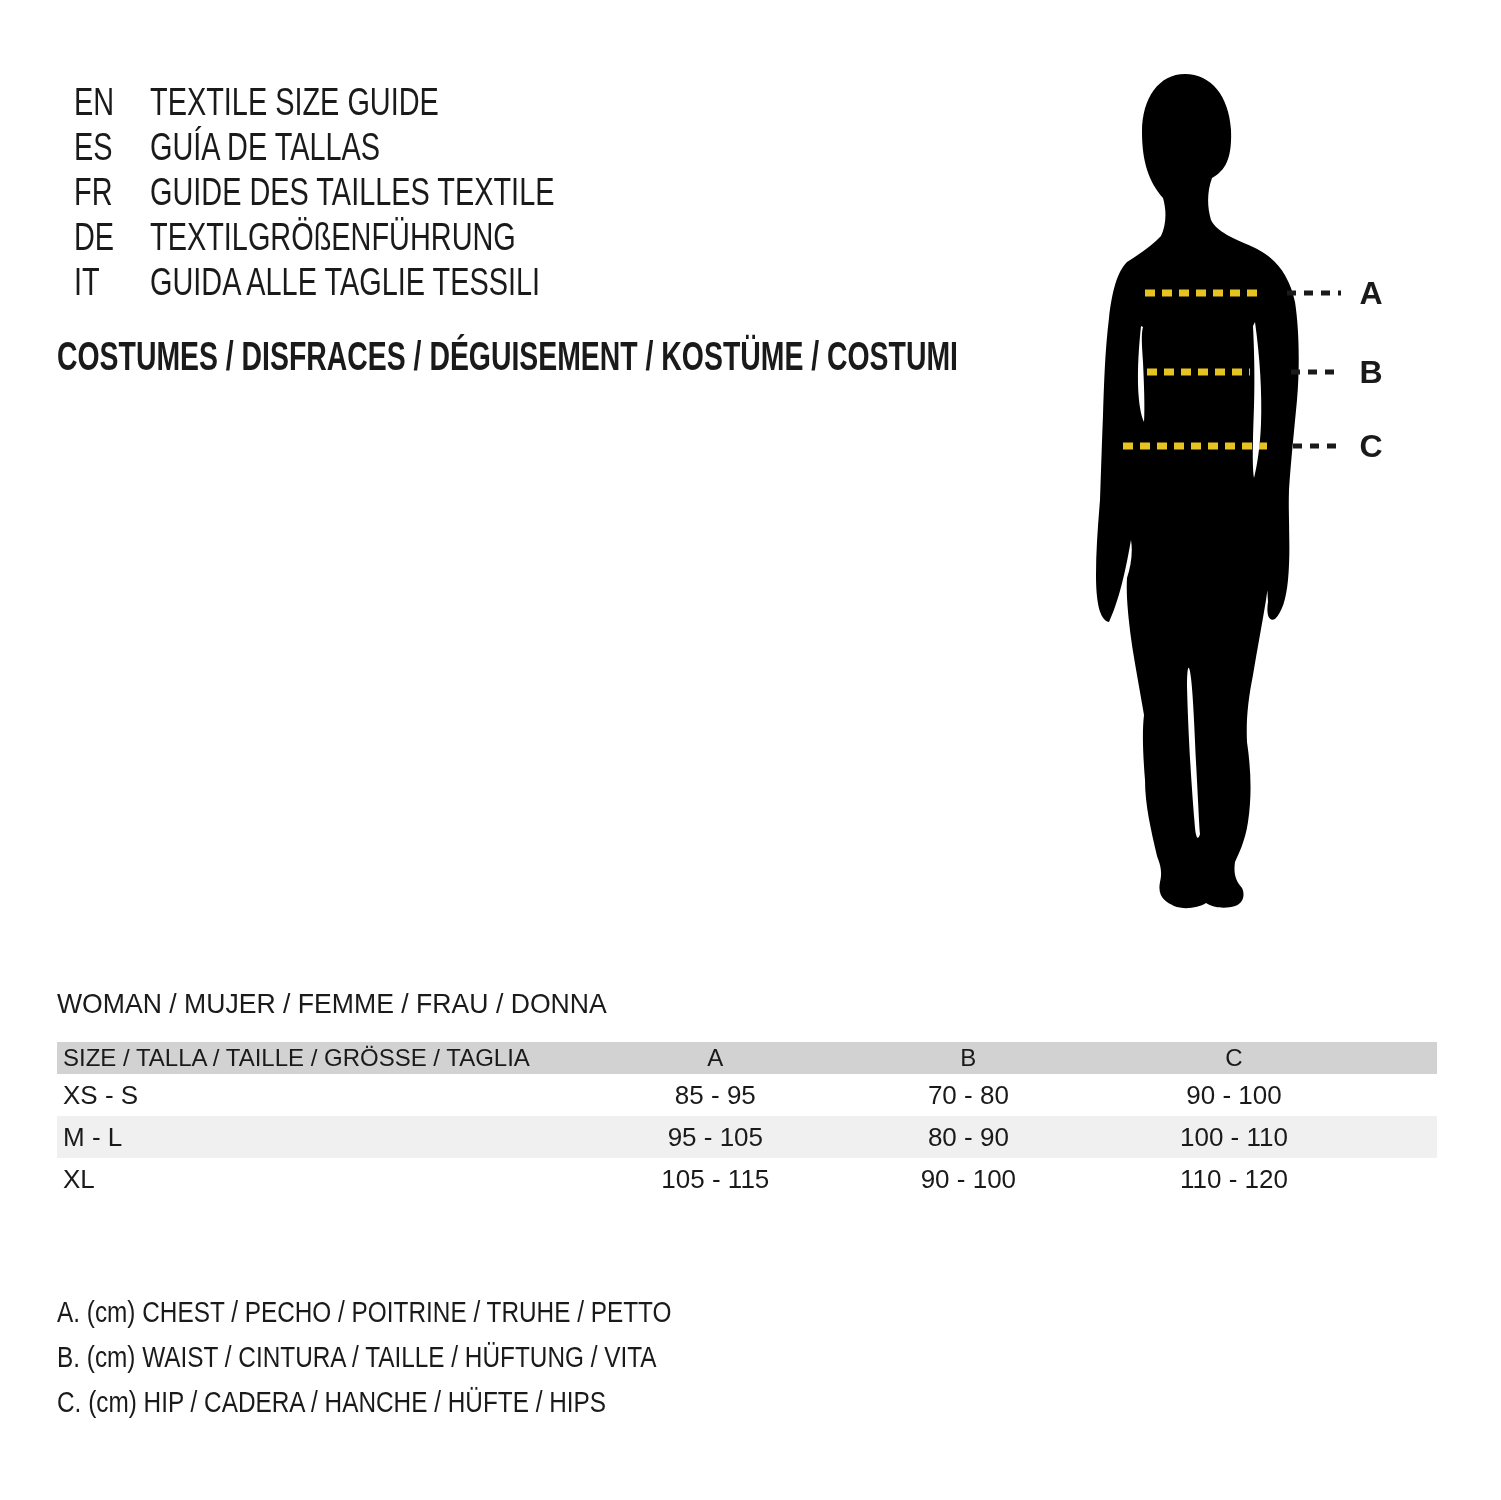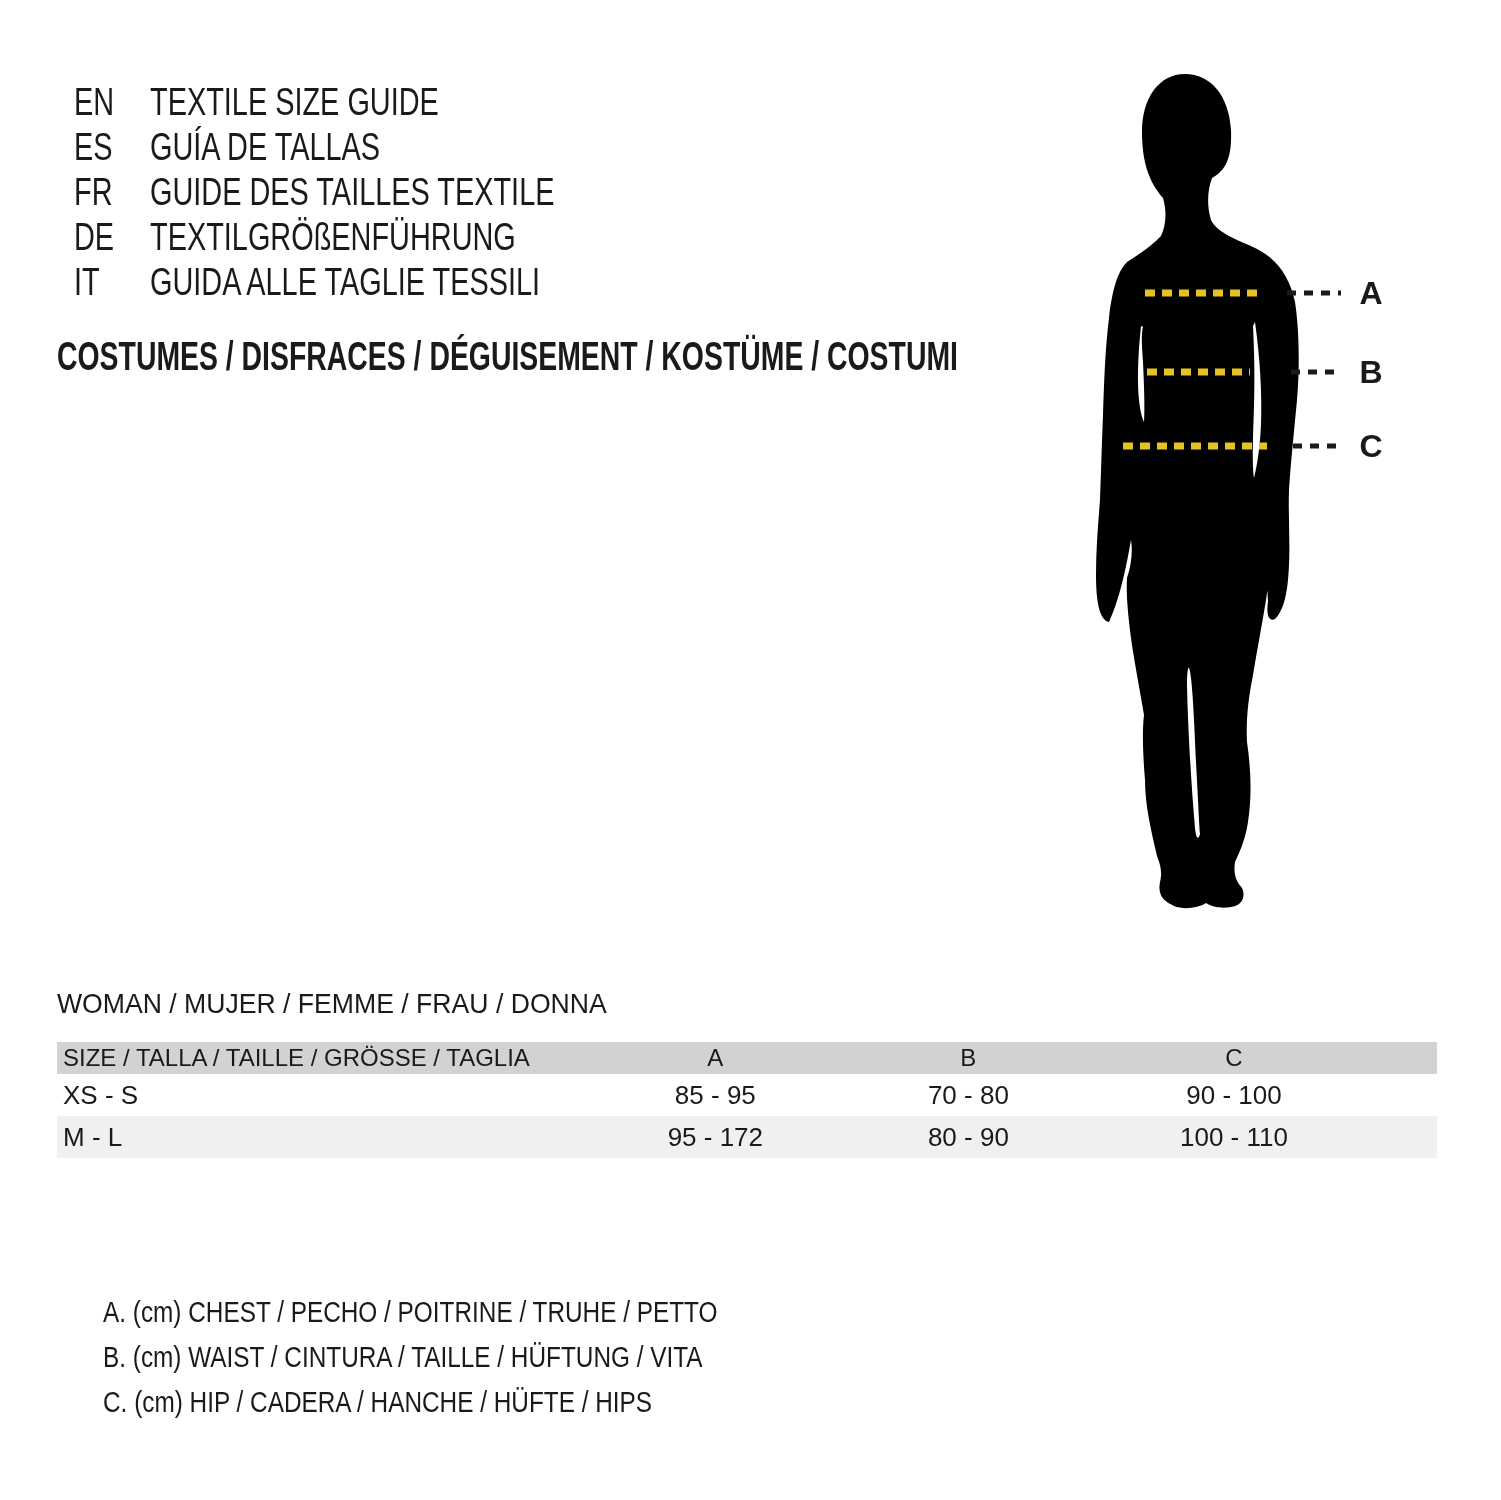--- a/index.html
+++ b/index.html
@@ -45,21 +45,21 @@
   .size-table thead th {
     height:32px; font-size:24px; text-align:center;margin-top:43px;
   }
   .size-table td { height:42px; text-align:center; }
   .size-table .col-size { width:38%; text-align:left; padding-left:6px; }
   .size-table .col-a { width:22%; }
   .size-table .col-b { width:16%; }
   .size-table .col-c { width:24%; padding-right:44px; }
 
   
-  .legend { position:absolute; left:57px; top:1290px;margin-left:46px; }
+  .legend { position:absolute; left:57px; top:1290px; }
   .legend-item {
     font-size:29px; line-height:45px; white-space:nowrap;
     transform:scaleX(0.84); transform-origin:0 0;
   }
 </style>
 </head>
 <body>
 
 <div class="page">
 
@@ -181,23 +181,29 @@
     </thead>
     <tbody>
       <tr>
         <td class="col-size">XS - S</td>
         <td class="col-a">85 - 95</td>
         <td class="col-b">70 - 80</td>
         <td class="col-c">90 - 100</td>
       </tr>
       <tr style="background:#F0F0F0;margin-top:27px;">
         <td class="col-size">M - L</td>
-        <td class="col-a">95 - 172</td>
+        <td class="col-a">95 - 105</td>
         <td class="col-b">80 - 90</td>
         <td class="col-c">100 - 110</td>
+      </tr>
+      <tr>
+        <td class="col-size">XL</td>
+        <td class="col-a">105 - 115</td>
+        <td class="col-b">90 - 100</td>
+        <td class="col-c">110 - 120</td>
       </tr>
     </tbody>
   </table>
 
   <div class="legend">
     <div class="legend-item">A. (cm) CHEST / PECHO / POITRINE / TRUHE / PETTO</div>
     <div class="legend-item">B. (cm) WAIST / CINTURA / TAILLE / HÜFTUNG / VITA</div>
     <div class="legend-item">C. (cm) HIP / CADERA / HANCHE / HÜFTE / HIPS</div>
   </div>
 

